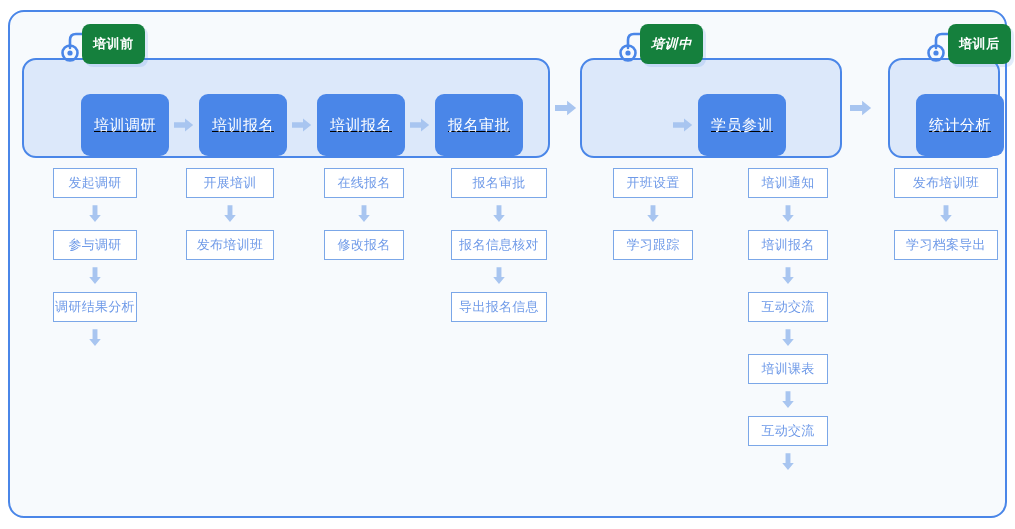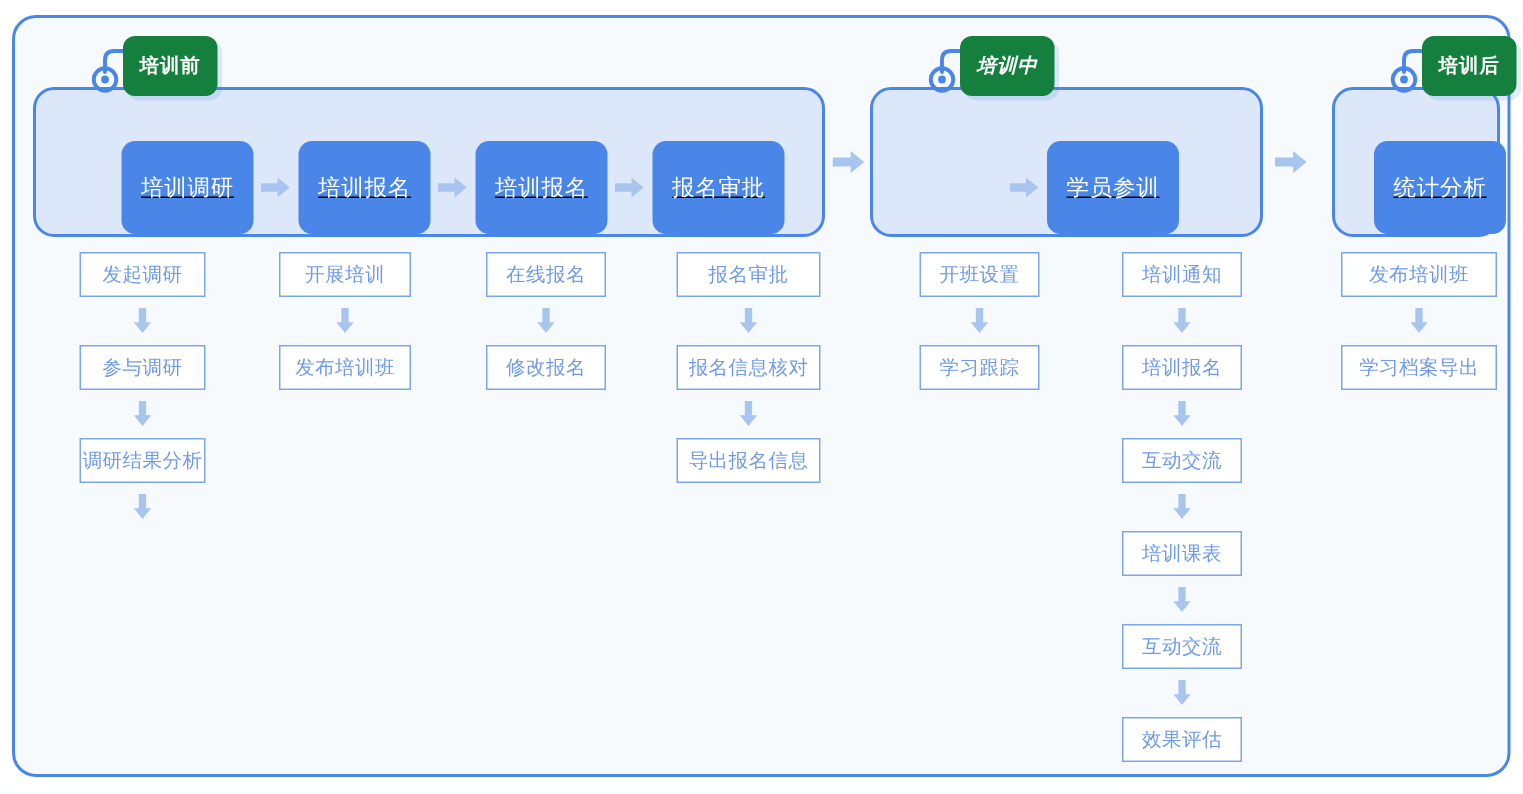--- a/index.html
+++ b/index.html
@@ -347,21 +347,20 @@
           <svg width="14" height="18" viewBox="0 0 16 20">
             <path d="M5.2 0 L10.8 0 L10.8 11 L14.6 11 L8 19.2 L1.4 11 L5.2 11 Z" fill="#a8c5f0"></path>
           </svg>
         </div>
         <div class="sub-box">互动交流</div>
         <div class="arrow-down">
           <svg width="14" height="18" viewBox="0 0 16 20">
             <path d="M5.2 0 L10.8 0 L10.8 11 L14.6 11 L8 19.2 L1.4 11 L5.2 11 Z" fill="#a8c5f0"></path>
           </svg>
         </div>
-        <div class="sub-box">效果评估</div>
       </div>
       <div class="sub-col" style="width: 104px; left: 882px;">
         <div class="sub-box">发布培训班</div>
         <div class="arrow-down">
           <svg width="14" height="18" viewBox="0 0 16 20">
             <path d="M5.2 0 L10.8 0 L10.8 11 L14.6 11 L8 19.2 L1.4 11 L5.2 11 Z" fill="#a8c5f0"></path>
           </svg>
         </div>
         <div class="sub-box">学习档案导出</div>
       </div>

